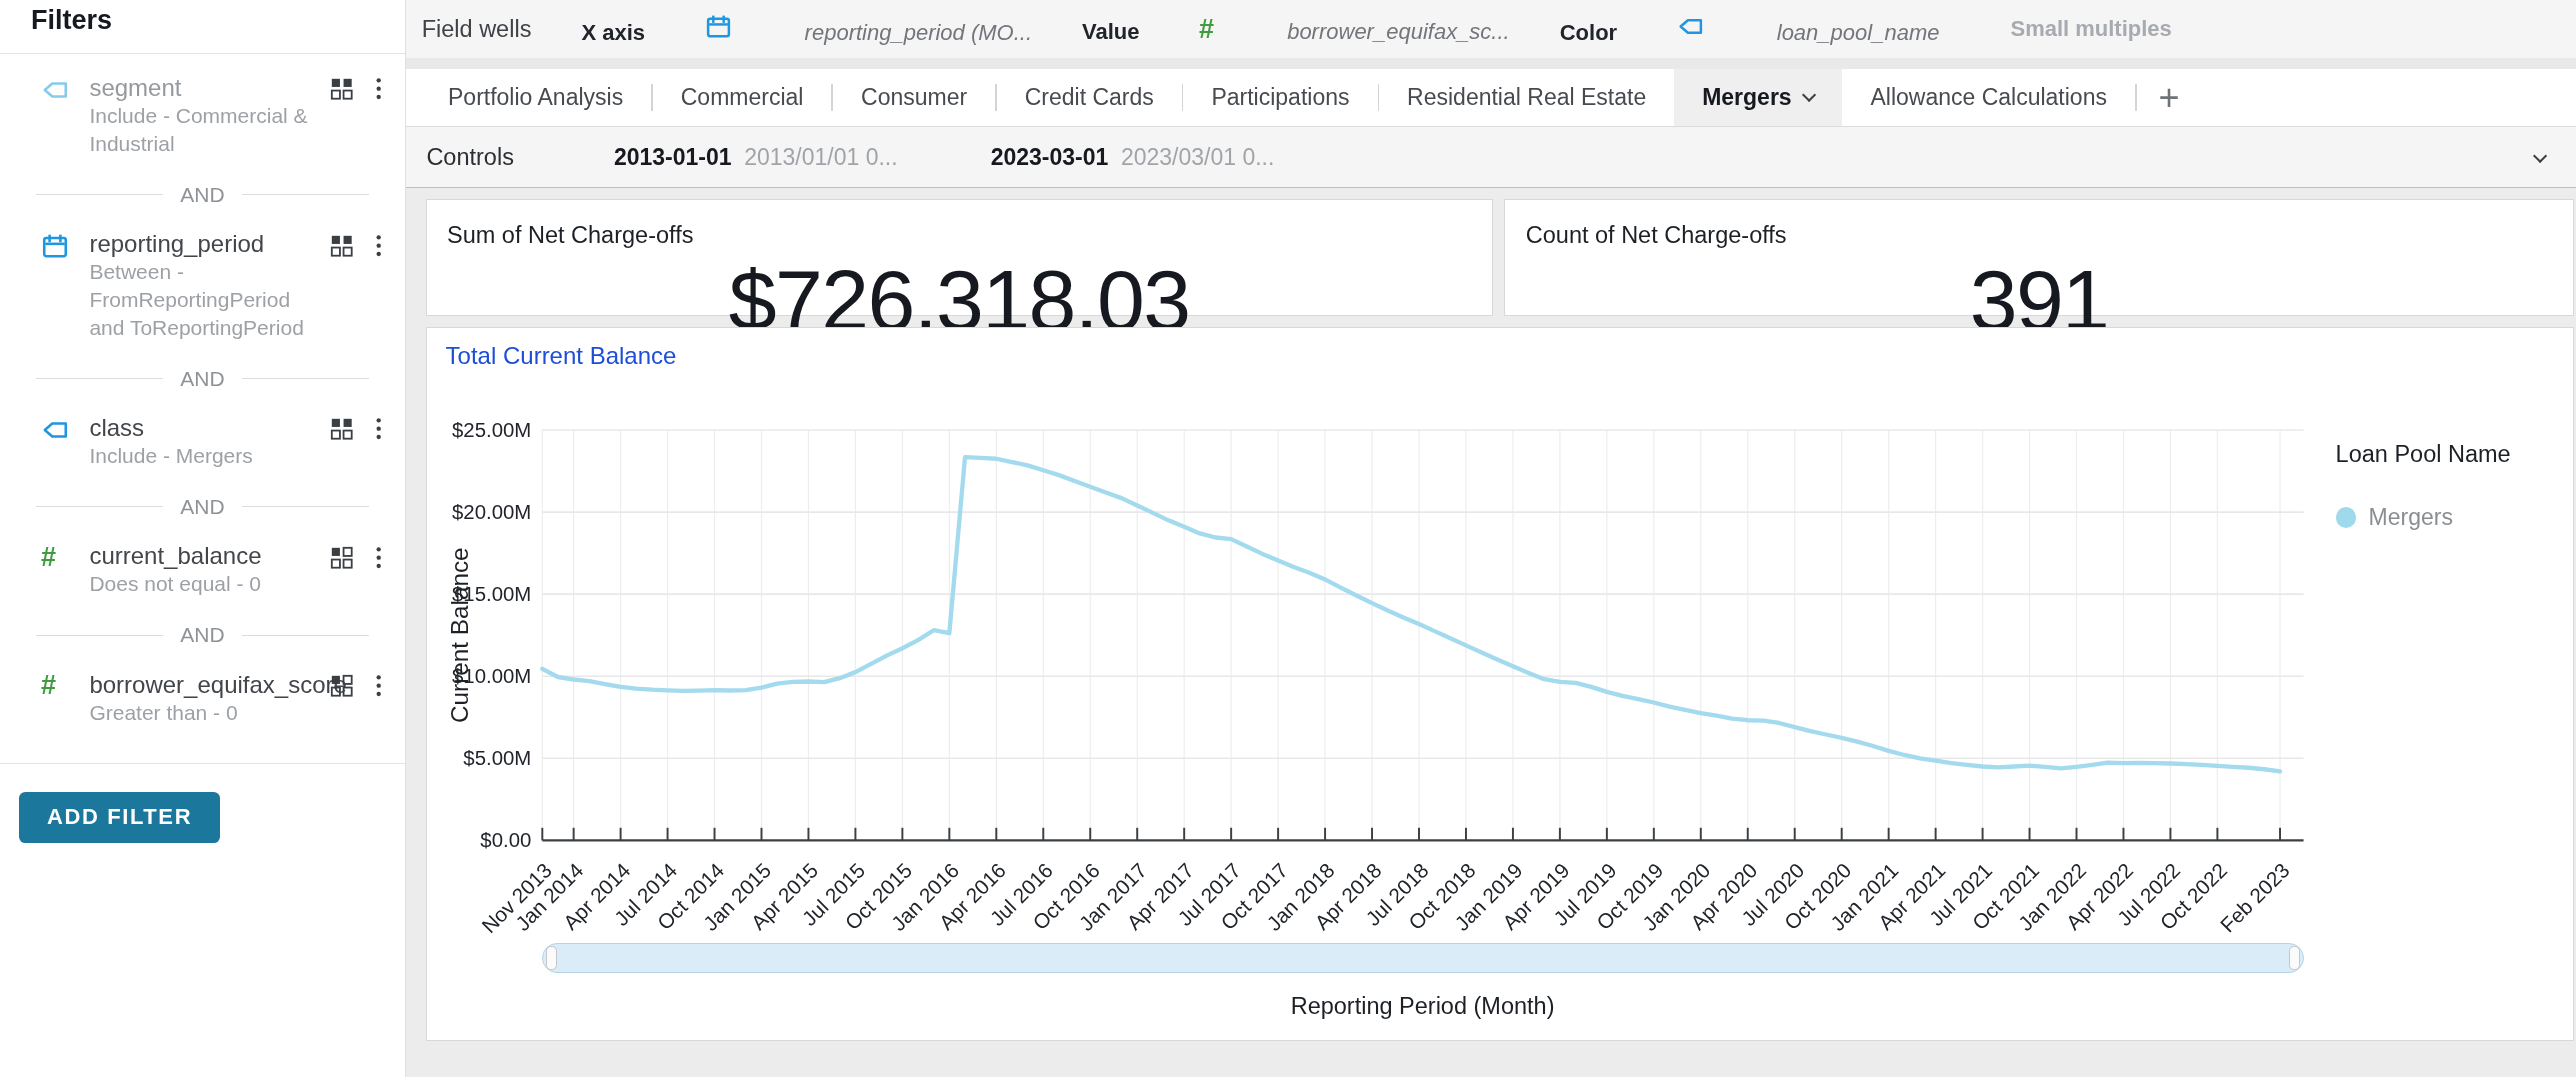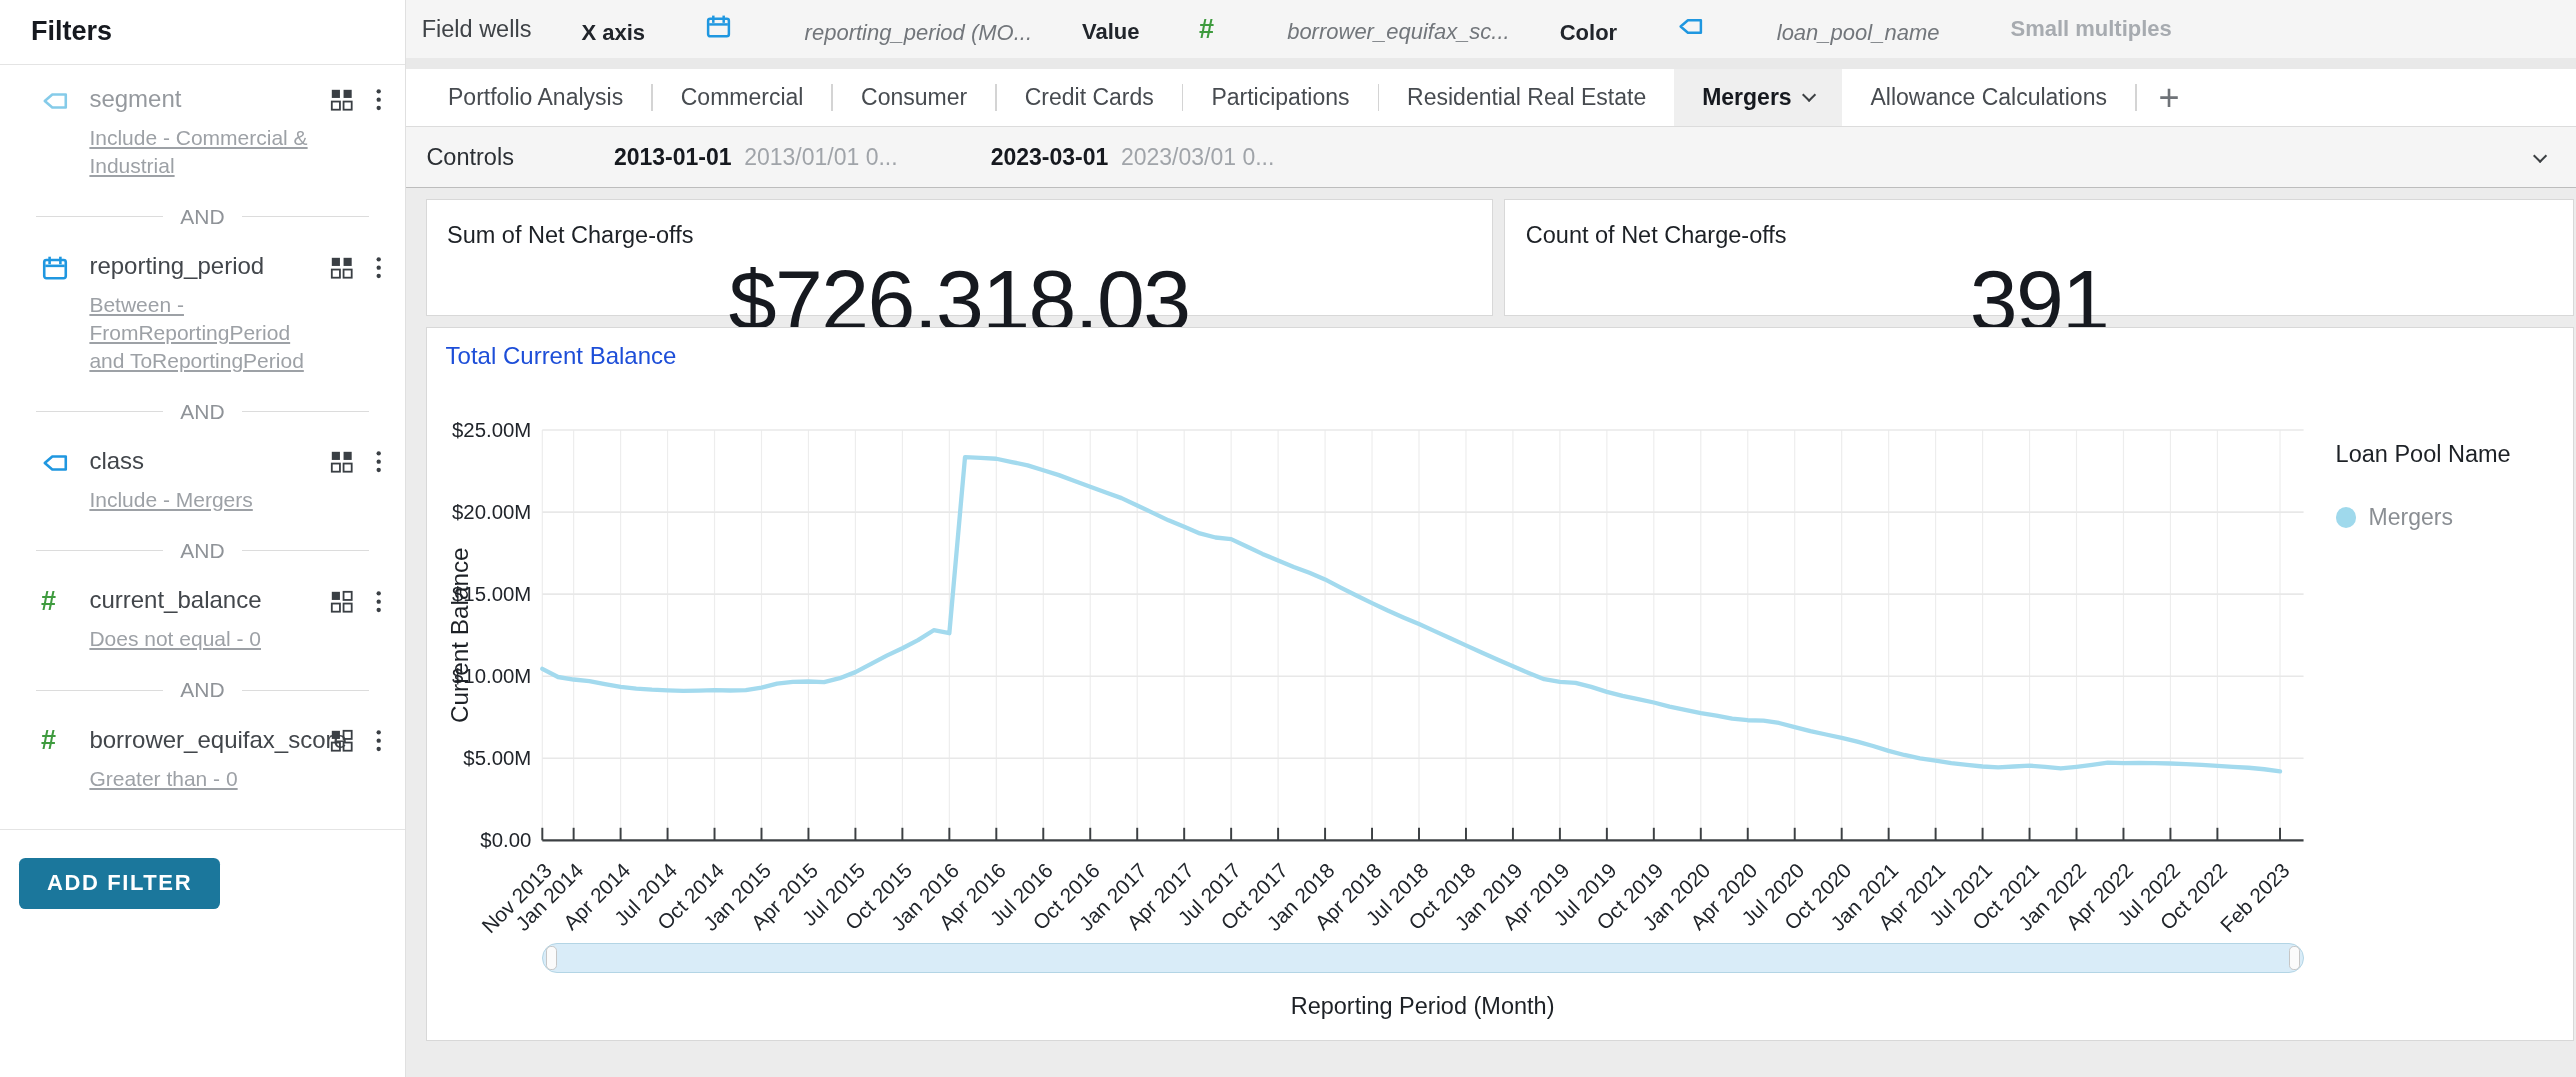--- a/index.html
+++ b/index.html
@@ -3,27 +3,27 @@
 <meta charset="utf-8">
 <style>
   * { margin:0; padding:0; box-sizing:border-box; }
   html,body { width:2576px; height:1078px; overflow:hidden;
     font-family:"Liberation Sans", sans-serif; background:#ececec; color:#21252b; }
 
   
   .filters-panel { position:absolute; left:0; top:0; width:406px; height:1078px;
     background:#ffffff; border-right:1.6px solid #e0e0e0; }
   .panel-title { font-size:27px; font-weight:700; color:#16191f;
-    padding:16px 31px 17px; border-bottom:1.6px solid #e4e4e4; }
+    padding:5px 31px 17px; border-bottom:1.6px solid #e4e4e4; }
   .fitem { display:flex; align-items:flex-start; padding:20.4px 22px 3.1px 41px; }
   .fitem .ficon { flex:0 0 28px; margin-top:1.6px; }
   .fmain { flex:1 1 auto; margin-left:20.4px; min-width:0; }
   .flabel { font-size:24px; color:#42464b; }
   .flabel.muted { color:#95999e; }
-  .fsub { font-size:21px; color:#9da1a6; line-height:1.32; margin-top:11px; padding-right:4.7px;text-decoration:underline; }
+  .fsub { font-size:21px; color:#9da1a6; line-height:1.32; margin-top:0; padding-right:4.7px; }
   .ficons { display:flex; align-items:flex-start; gap:20.4px; margin-top:3.1px; }
   .fand { display:flex; align-items:center; gap:17px; margin:22px 36px 3.1px;
     color:#8f9398; font-size:21px; }
   .fand::before, .fand::after { content:""; flex:1 1 auto; border-top:1.6px solid #dcdcdc; }
   .panel-sep { border-top:1.6px solid #e4e4e4; margin-top:33px; }
   .add-filter-btn { display:inline-block; margin:28px 0 0 19px; background:#1b779c;
     color:#ffffff; font-size:22px; font-weight:700; letter-spacing:1.6px;
     border:none; border-radius:6.3px; padding:12.6px 28px; cursor:pointer; }
 
   

